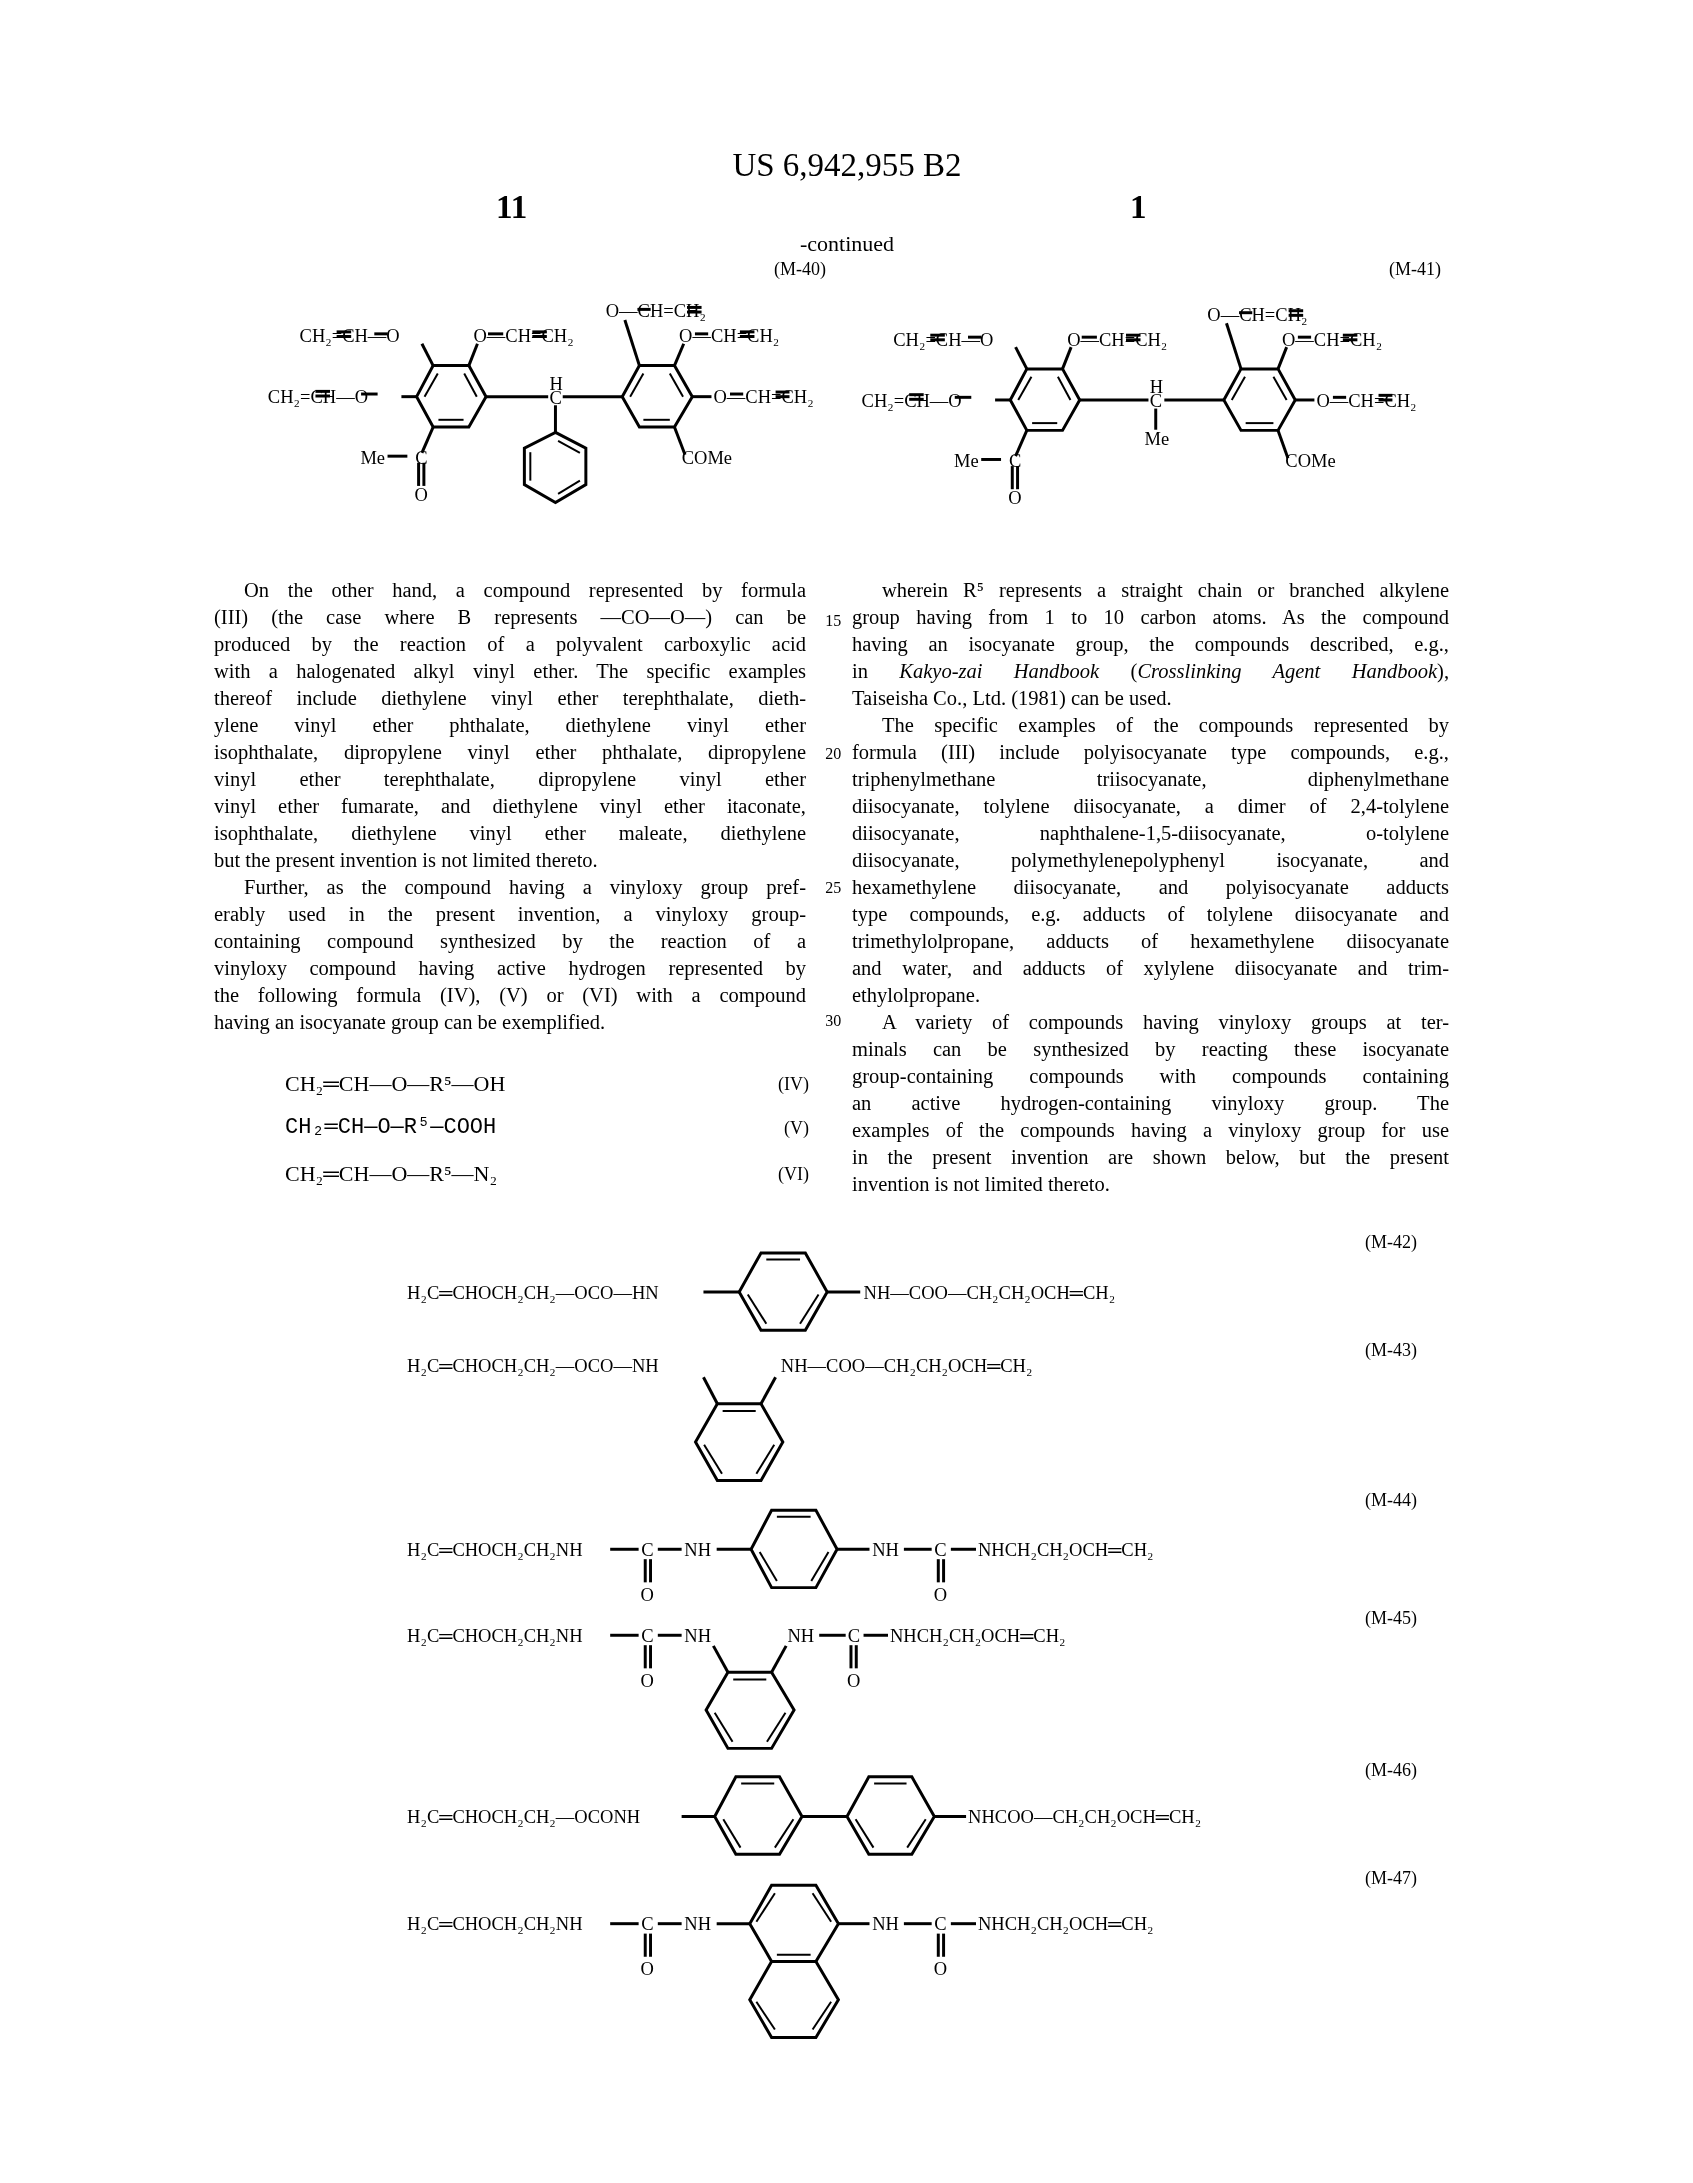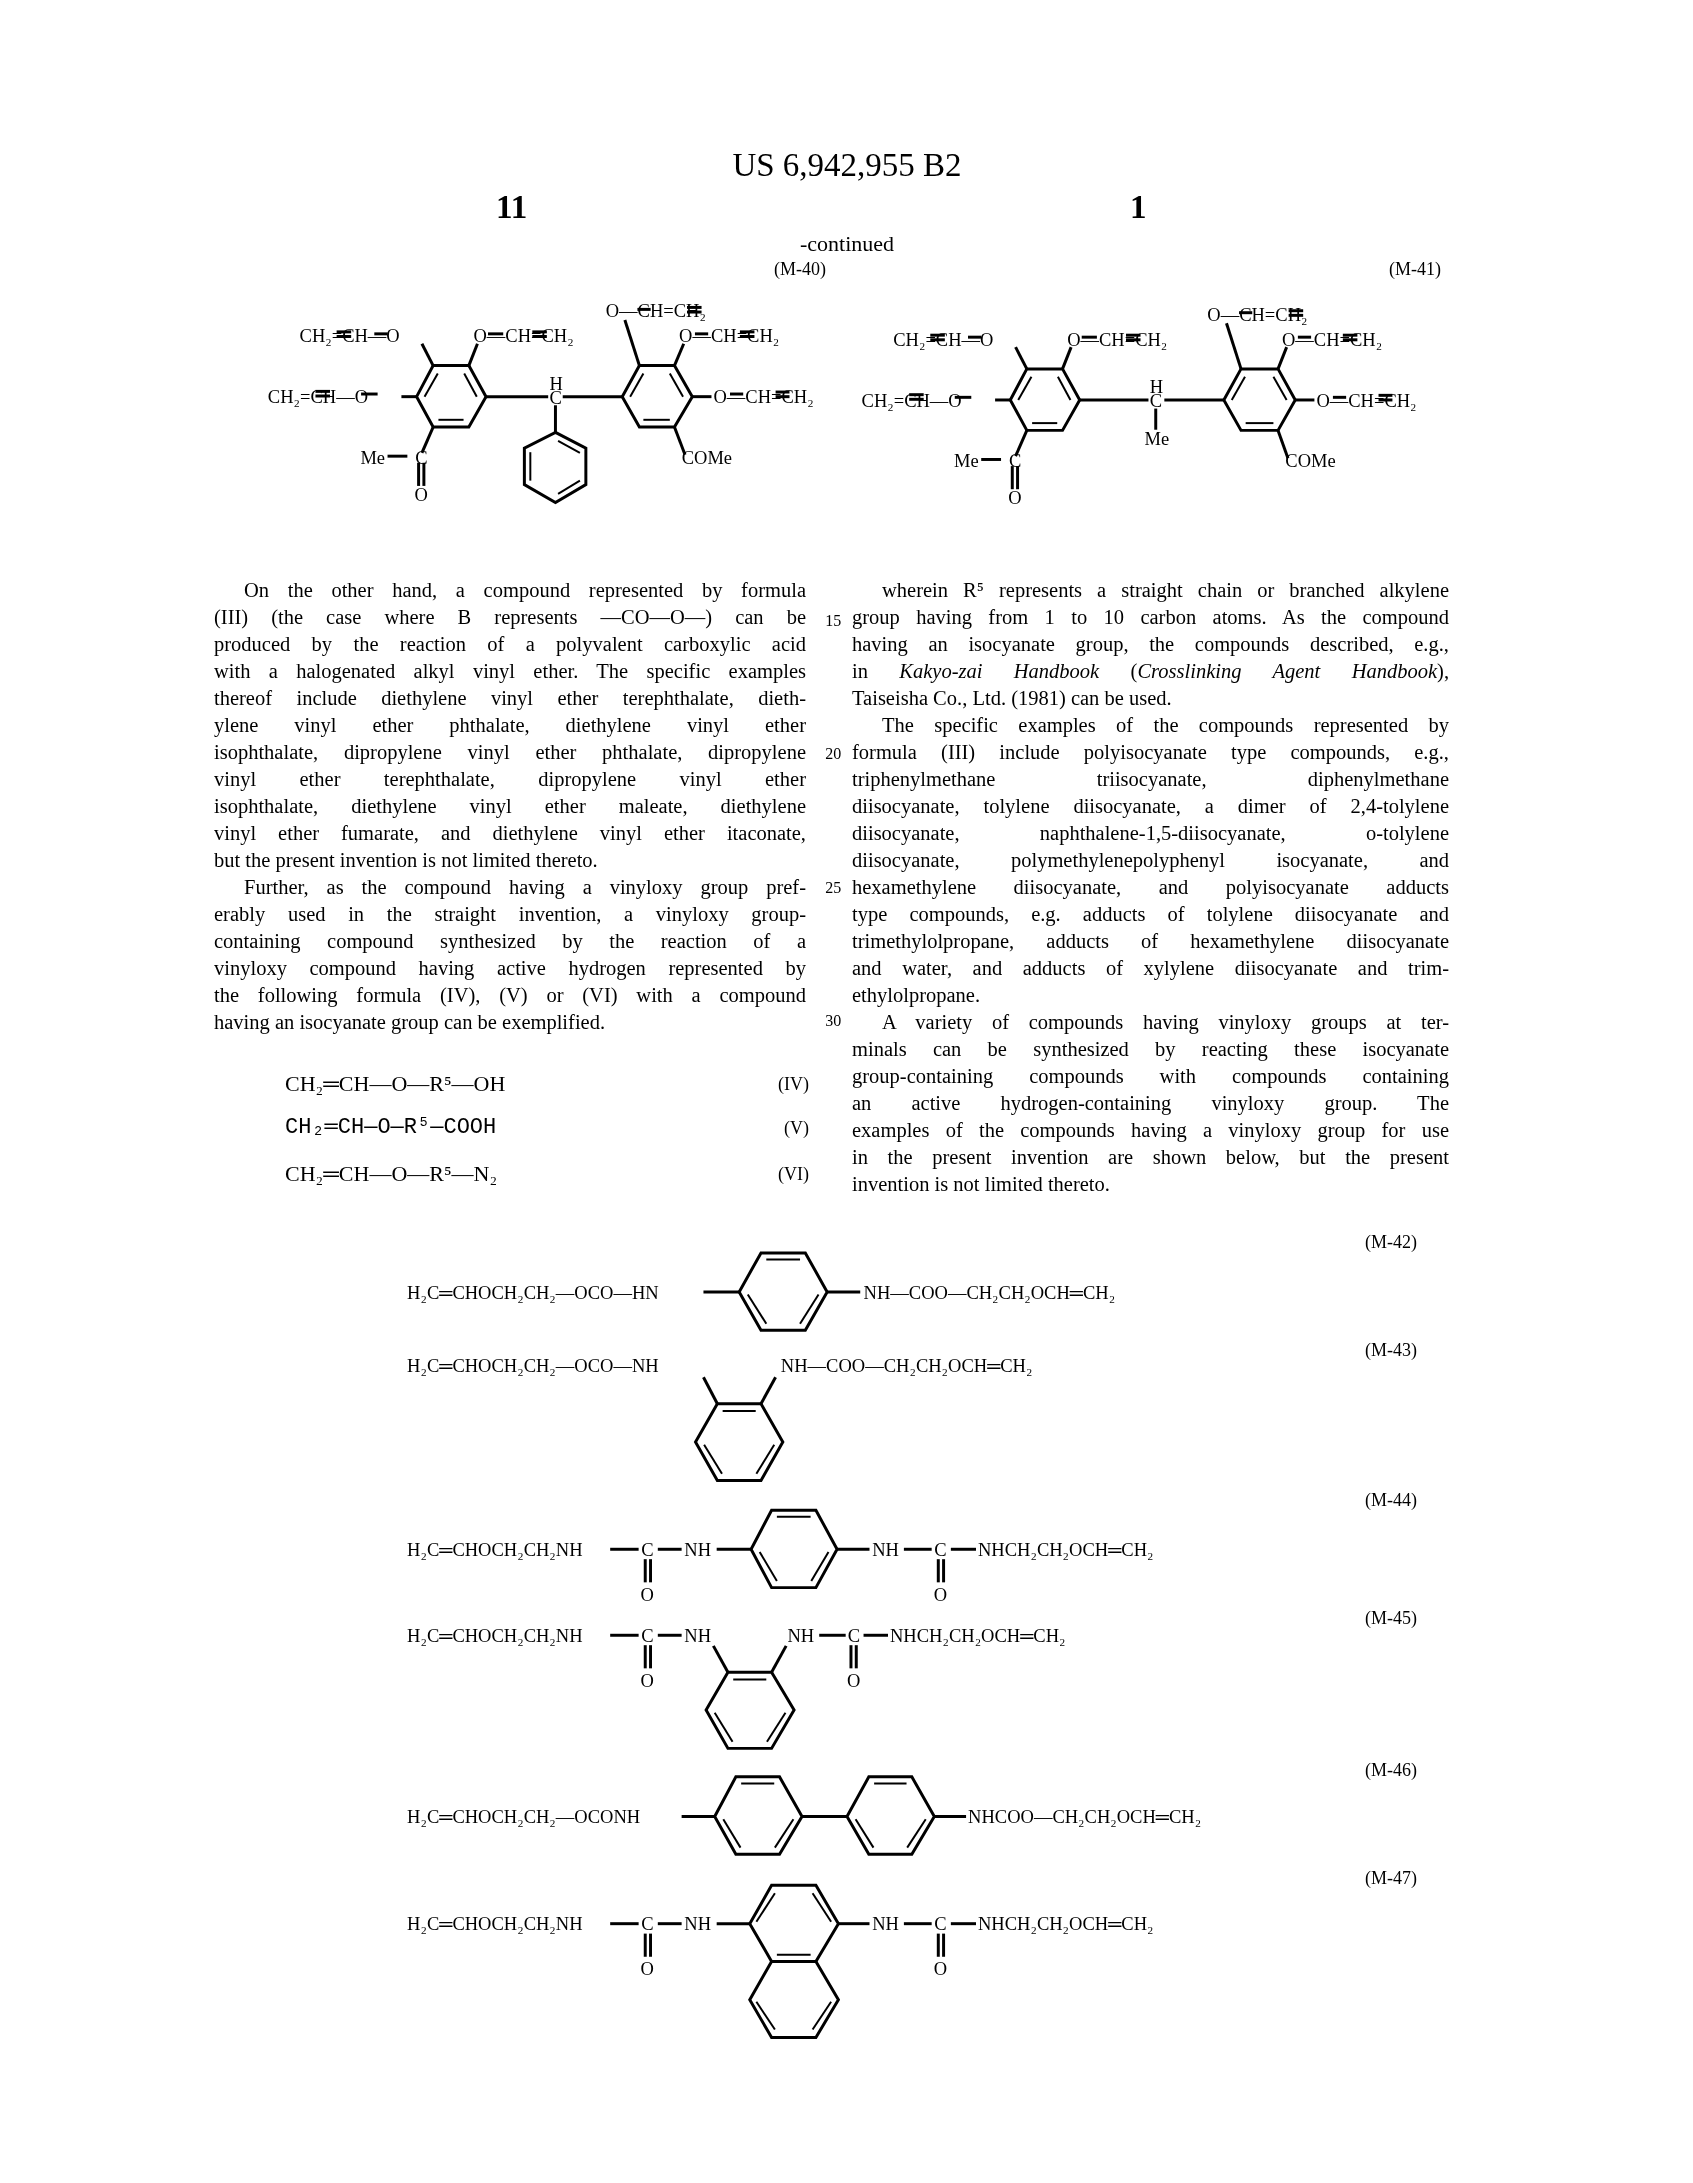--- a/index.html
+++ b/index.html
@@ -175,27 +175,27 @@
 <div class="abs col" style="left:214px; top:577px; width:592px;">
   <div id="lp0">
       <span class="ln indent">On the other hand, a compound represented by formula</span>
       <span class="ln">(III) (the case where B represents —CO—O—) can be</span>
       <span class="ln">produced by the reaction of a polyvalent carboxylic acid</span>
       <span class="ln">with a halogenated alkyl vinyl ether. The specific examples</span>
       <span class="ln">thereof include diethylene vinyl ether terephthalate, dieth-</span>
       <span class="ln">ylene vinyl ether phthalate, diethylene vinyl ether</span>
       <span class="ln">isophthalate, dipropylene vinyl ether phthalate, dipropylene</span>
       <span class="ln">vinyl ether terephthalate, dipropylene vinyl ether</span>
+      <span class="ln">vinyl ether fumarate, and diethylene vinyl ether itaconate,</span>
       <span class="ln">isophthalate, diethylene vinyl ether maleate, diethylene</span>
-      <span class="ln">vinyl ether fumarate, and diethylene vinyl ether itaconate,</span>
       <span class="ln last">but the present invention is not limited thereto.</span>
     </div>
   <div id="lp1">
       <span class="ln indent">Further, as the compound having a vinyloxy group pref-</span>
-      <span class="ln">erably used in the straight invention, a vinyloxy group-</span>
+      <span class="ln">erably used in the present invention, a vinyloxy group-</span>
       <span class="ln">containing compound synthesized by the reaction of a</span>
       <span class="ln">vinyloxy compound having active hydrogen represented by</span>
       <span class="ln">the following formula (IV), (V) or (VI) with a compound</span>
       <span class="ln last">having an isocyanate group can be exemplified.</span>
     </div>
 </div>
 
 <div class="abs formula" style="left:285px; top:1074px;">CH₂═CH—O—R⁵—OH</div>
 <div class="abs flabel" style="left:730px; top:1074px;">(IV)</div>
 <div class="abs formula" style="left:285px; top:1118px;font-family:Liberation Mono, monospace;">CH₂═CH—O—R⁵—COOH</div>

